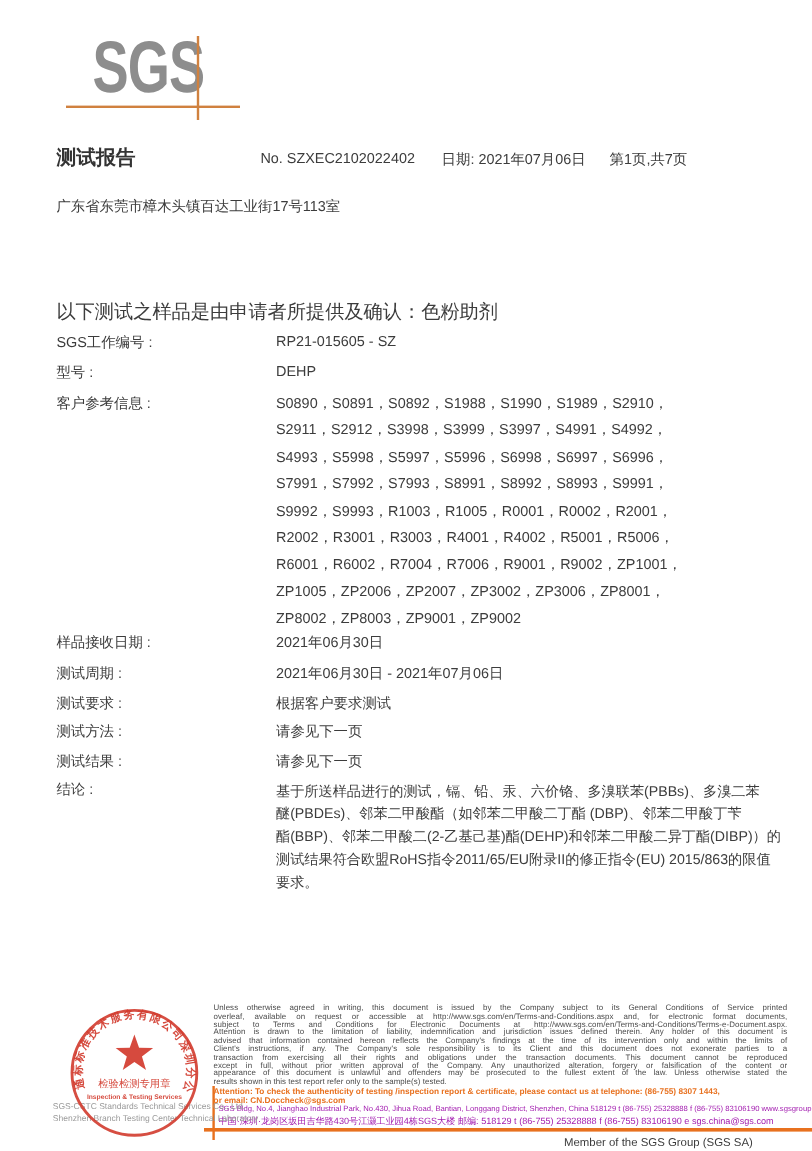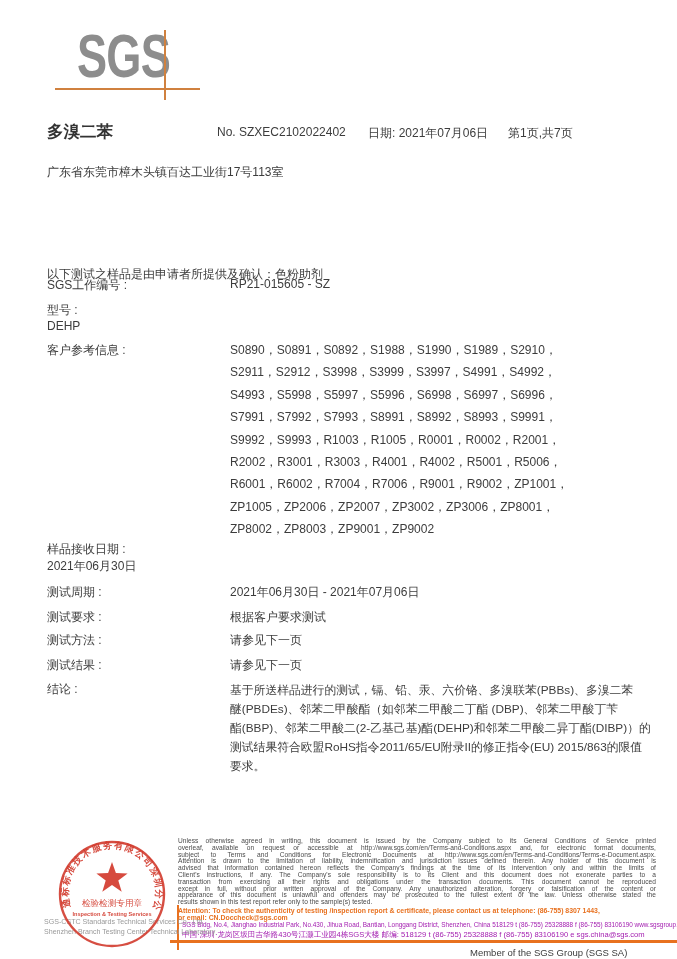--- a/index.html
+++ b/index.html
@@ -19,27 +19,27 @@
   .logo-vline{position:absolute;left:164px;top:30px;width:2px;height:70px;background:#d0813f;}
 
   
   .hdr{position:absolute;top:121px;left:0;width:677px;height:26px;}
   .hdr-title{position:absolute;left:47px;top:0;font-size:16.5px;font-weight:700;color:#333;}
   .hdr-no{position:absolute;left:217px;top:4px;font-size:12px;}
   .hdr-date{position:absolute;left:368px;top:4px;font-size:12px;}
   .hdr-page{position:absolute;left:508px;top:4px;font-size:12px;}
 
   .company-block{position:absolute;left:47px;top:160px;font-size:12px;line-height:25px;}
-  .intro{position:absolute;left:47px;top:266px;font-size:12px;}
+  .intro{position:absolute;left:47px;top:250px;font-size:16px;}
 
   .fields{position:absolute;left:47px;top:277px;width:615px;}
   .frow{display:flex;font-size:12px;}
   .flabel{width:183px;flex:none;}
   .fvalue{flex:1;white-space:nowrap;}
-  .mb8{margin-bottom:8px;justify-content:flex-end;} .mb9{margin-bottom:9px;flex-direction:column;} .mb6{margin-bottom:6px;} .mb7{margin-bottom:7px;} .mb0{margin-bottom:0;}
+  .mb8{margin-bottom:8px;justify-content:flex-end;} .mb9{margin-bottom:9px;} .mb6{margin-bottom:6px;} .mb7{margin-bottom:7px;} .mb0{margin-bottom:0;}
   .codes div{line-height:22.4px;}
   .codes{margin-top:-3px;}
   .conclusion{font-size:11.8px;}
   .conclusion div{line-height:19.2px;}
 
   
   .terms{position:absolute;left:178px;top:838px;width:478px;font-size:6.6px;line-height:6.8px;color:#4a4a4a;}
   .terms div{text-align:justify;text-align-last:justify;letter-spacing:0.05px;}
   .terms div:last-child{text-align-last:left;}
   .attention{position:absolute;left:178px;top:907px;width:478px;font-size:6.9px;line-height:7px;font-weight:700;color:#e8711f;}
@@ -55,21 +55,21 @@
   .stamp-svg{position:absolute;left:42px;top:840px;}
 </style>
 </head>
 <body>
 
 <div class="logo-text">SGS</div>
 <div class="logo-hline"></div>
 <div class="logo-vline"></div>
 
 <div class="hdr">
-  <span class="hdr-title">多溴二苯</span>
+  <span class="hdr-title">测试报告</span>
   <span class="hdr-no">No. SZXEC2102022402</span>
   <span class="hdr-date">日期: 2021年07月06日</span>
   <span class="hdr-page">第1页,共7页</span>
 </div>
 
 <div class="company-block">
   <div>广东省东莞市樟木头镇百达工业街17号113室</div>
 </div>
 
 <div class="intro">以下测试之样品是由申请者所提供及确认：色粉助剂</div>

